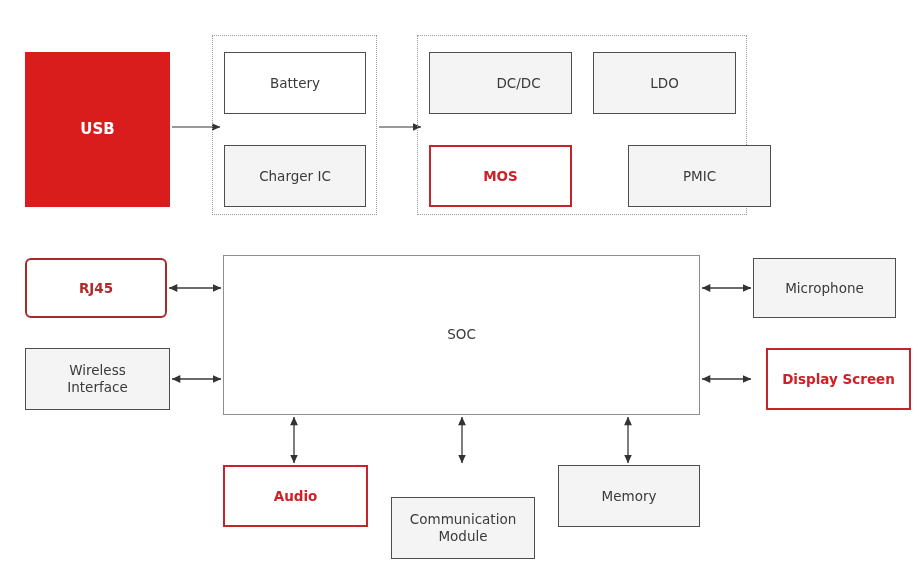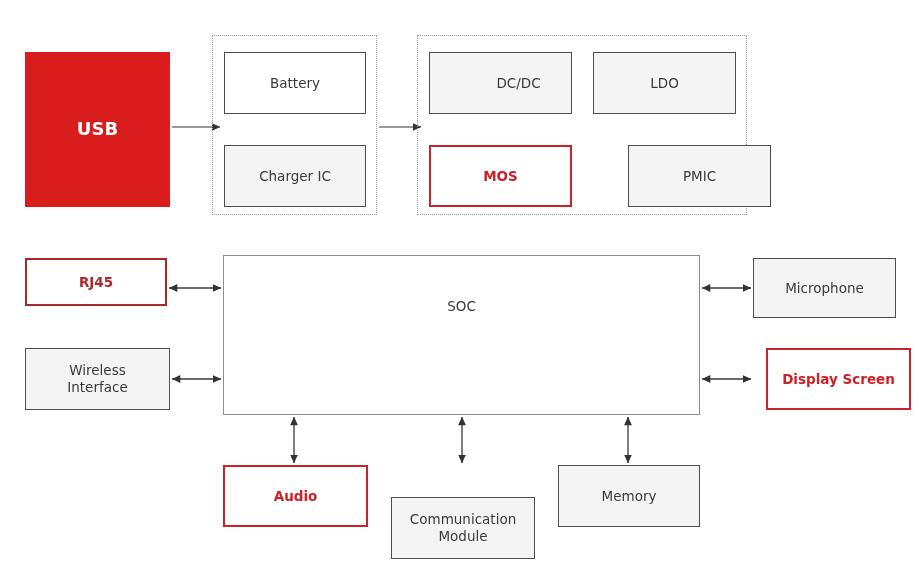--- a/index.html
+++ b/index.html
@@ -47,21 +47,21 @@
     border: 1.3px solid #4d4d4d;
     color: #3a3a3a;
     font-size: 13.5px;
     font-weight: 400;
   }
   
   .node.solid-red {
     background: #d91c1c;
     border: none;
     color: #ffffff;
-    font-size: 18px;
+    font-size: 15px;
     font-weight: 700;
   }
   
   .node.outline-red-dark {
     background: #ffffff;
     border: 2px solid #a8292c;
     color: #b02a2a;
     font-size: 13.5px;
     font-weight: 700;
   }
@@ -77,21 +77,21 @@
   .node.soc {
     background: #ffffff;
     border: 1.3px solid #8e8e8e;
     color: #3a3a3a;
     font-size: 13.5px;
     font-weight: 400;
     align-items: flex-start;
     justify-content: center;
   }
   .soc-label {
-    margin-top: 42px;
+    margin-top: 70px;
   }
   .arrow-svg {
     position: absolute;
     left: 0;
     top: 0;
     width: 919px;
     height: 563px;
     pointer-events: none;
     overflow: visible;
   }
@@ -129,21 +129,21 @@
       <div class="group-box" style="left: 417px; top: 35px; width: 330px; height: 180px;"></div>
     </div>
   <div id="node-layer">
       <div class="node solid-red" style="left: 25px; top: 52px; width: 145px; height: 155px;"><span>USB</span></div>
       <div class="node fill-white" style="left: 224px; top: 52px; width: 142px; height: 62px;"><span>Battery</span></div>
       <div class="node fill-gray" style="left: 224px; top: 145px; width: 142px; height: 62px;"><span>Charger IC</span></div>
       <div class="node fill-gray" style="left: 429px; top: 52px; width: 143px; height: 62px; padding-left: 36px;"><span>DC/DC</span></div>
       <div class="node fill-gray" style="left: 593px; top: 52px; width: 143px; height: 62px;"><span>LDO</span></div>
       <div class="node outline-red" style="left: 429px; top: 145px; width: 143px; height: 62px;"><span>MOS</span></div>
       <div class="node fill-gray" style="left: 593px; top: 145px; width: 143px; height: 62px; margin-left: 35px;"><span>PMIC</span></div>
-      <div class="node outline-red-dark" style="left: 25px; top: 258px; width: 142px; height: 48px;"><span>RJ45</span></div>
+      <div class="node outline-red-dark" style="left: 25px; top: 258px; width: 142px; height: 60px; border-radius: 6px;"><span>RJ45</span></div>
       <div class="node fill-gray" style="left: 25px; top: 348px; width: 145px; height: 62px;"><span>Wireless
 Interface</span></div>
       <div class="node soc" style="left: 223px; top: 255px; width: 477px; height: 160px;"><span class="soc-label">SOC</span></div>
       <div class="node fill-gray" style="left: 753px; top: 258px; width: 143px; height: 60px;"><span>Microphone</span></div>
       <div class="node outline-red" style="left: 753px; top: 348px; width: 145px; height: 62px; margin-left: 13px;"><span>Display Screen</span></div>
       <div class="node outline-red" style="left: 223px; top: 465px; width: 145px; height: 62px;"><span>Audio</span></div>
       <div class="node fill-gray" style="left: 391px; top: 465px; width: 144px; height: 62px; margin-top: 32px;"><span>Communication
 Module</span></div>
       <div class="node fill-gray" style="left: 558px; top: 465px; width: 142px; height: 62px;"><span>Memory</span></div>
     </div>

